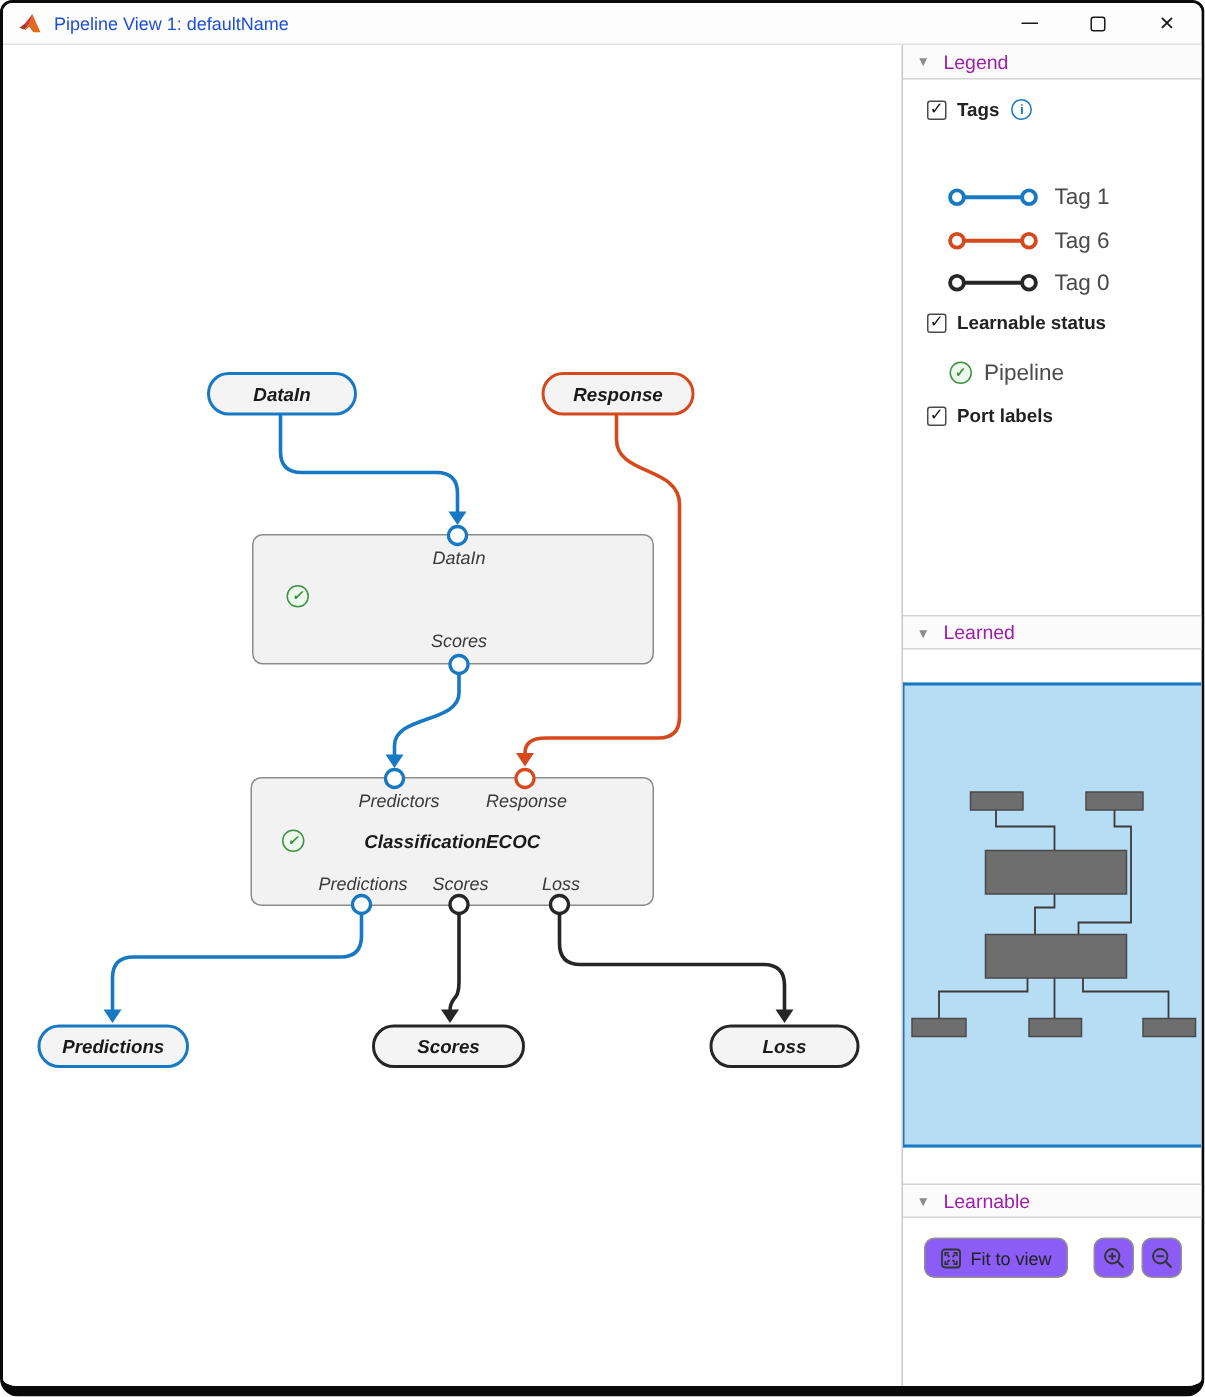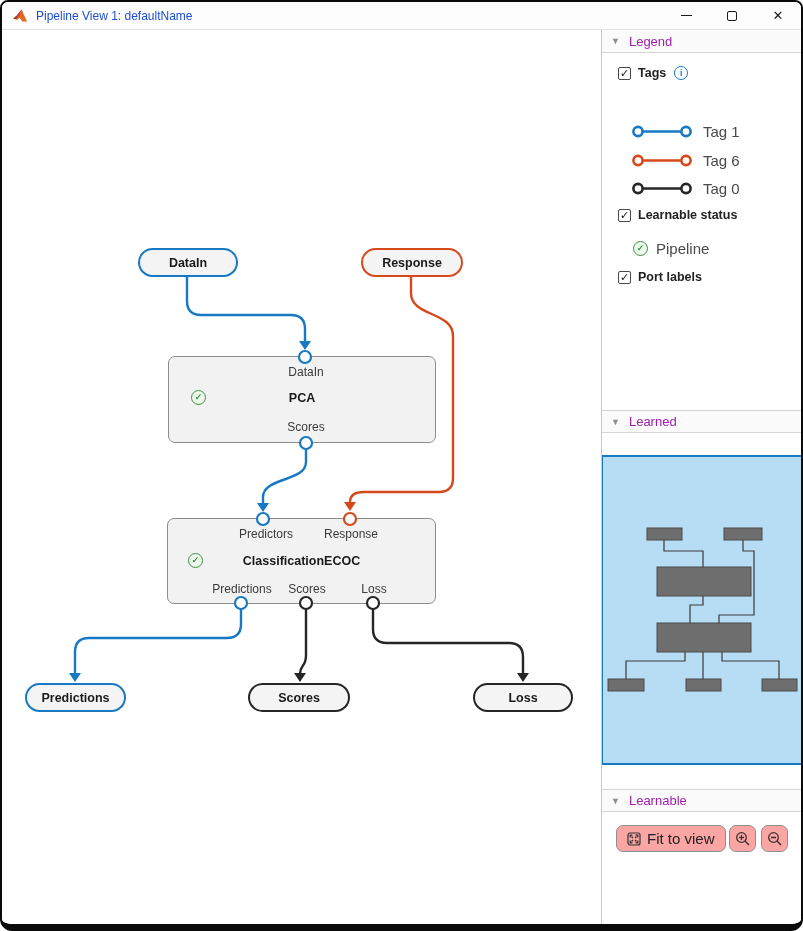--- a/index.html
+++ b/index.html
@@ -18,21 +18,21 @@
   .titlebar .title { font-size:12px; color:#1d4ed8; flex:1 1 auto; white-space:nowrap; }
   .winbtn { width:46px; height:27px; display:flex; align-items:center; justify-content:center; cursor:default; }
   .glyph-min { width:11px; height:0; border-top:1.2px solid #1a1a1a; display:block; }
   .glyph-max { width:10px; height:10px; border:1.2px solid #1a1a1a; border-radius:2px; display:block; }
   .glyph-close { font-size:13px; color:#1a1a1a; line-height:1; }
   
   .main { display:flex; height:894px; }
   .canvas { position:relative; width:600px; height:894px; background:#fff; border-right:1px solid #c9c9c9; overflow:hidden; }
   .panel { width:199px; height:894px; background:#fff; display:flex; flex-direction:column; }
   
-  .node, .pill { position:absolute; background:#f4f4f4; }
+  .node, .pill { position:absolute; background:#f4f4f4;font-style:italic; }
   .pill {
     height:29px; border-radius:15px; border:2px solid #262626;
     display:flex; align-items:center; justify-content:center;
     font-weight:bold; font-size:12.5px; color:#1a1a1a;
   }
   .pill.blue { border-color:#1779c4; }
   .pill.orange { border-color:#d5491d; }
   .node { border:1.5px solid #8c8c8c; border-radius:7px; background:#f2f2f2; }
   .portlabel { position:absolute; transform:translateX(-50%); font-size:12px; color:#3a3a3a; white-space:nowrap; }
   .nodetitle { position:absolute; left:0; right:0; text-align:center; font-weight:bold; font-size:12.5px; color:#1a1a1a; }
@@ -68,22 +68,22 @@
   }
   .tag-swatch { margin-right:9px; display:block; }
   .overview-body { flex:0 0 auto; }
   .minimap {
     margin-top:22px; width:199px; height:310px; background:#b6ddf4;
     border:2px solid #1779c4; border-left-width:1px; border-right:none; position:relative;
   }
   .nav-body { display:flex; align-items:flex-start; padding:13px 13px 0 14px; }
   .btn {
     display:inline-flex; align-items:center; justify-content:center; gap:6px;
-    background:#fca5a5; border:1px solid #8f8f8f; border-radius:7px;
-    font-size:15px; color:#222; height:27px; cursor:default;
+    background:#8b5cf6; border:1px solid #8f8f8f; border-radius:7px;
+    font-size:12px; color:#222; height:27px; cursor:default;
   }
   .btn-fit { padding:0 10px; }
   .btn-zoom { width:27px; }
   .btn + .btn { margin-left:5px; }
   .nav-spacer { flex:1 1 auto; }
 </style>
 </head>
 <body>
 
 <div class="window">
@@ -113,21 +113,20 @@
       <div class="pill blue" style="left:136px; top:218px; width:100px;">
         <span>DataIn</span>
       </div>
       <div class="pill orange" style="left:359px; top:218px; width:102px;">
         <span>Response</span>
       </div>
 
       <div class="node" style="left:166px; top:326px; width:268px; height:87px;">
         <span class="portlabel" style="left:137px; top:8px;">DataIn</span>
         <span class="status-ok" style="left:22px; top:33px;">✓</span>
-        <span class="nodetitle" style="top:34px;">PCA</span>
         <span class="portlabel" style="left:137px; bottom:8px;">Scores</span>
       </div>
 
       <div class="node" style="left:165px; top:488px; width:269px; height:86px;">
         <span class="portlabel" style="left:98px; top:8px;">Predictors</span>
         <span class="portlabel" style="left:183px; top:8px;">Response</span>
         <span class="status-ok" style="left:20px; top:34px;">✓</span>
         <span class="nodetitle" style="top:35px;">ClassificationECOC</span>
         <span class="portlabel" style="left:74px; bottom:7px;">Predictions</span>
         <span class="portlabel" style="left:139px; bottom:7px;">Scores</span>

